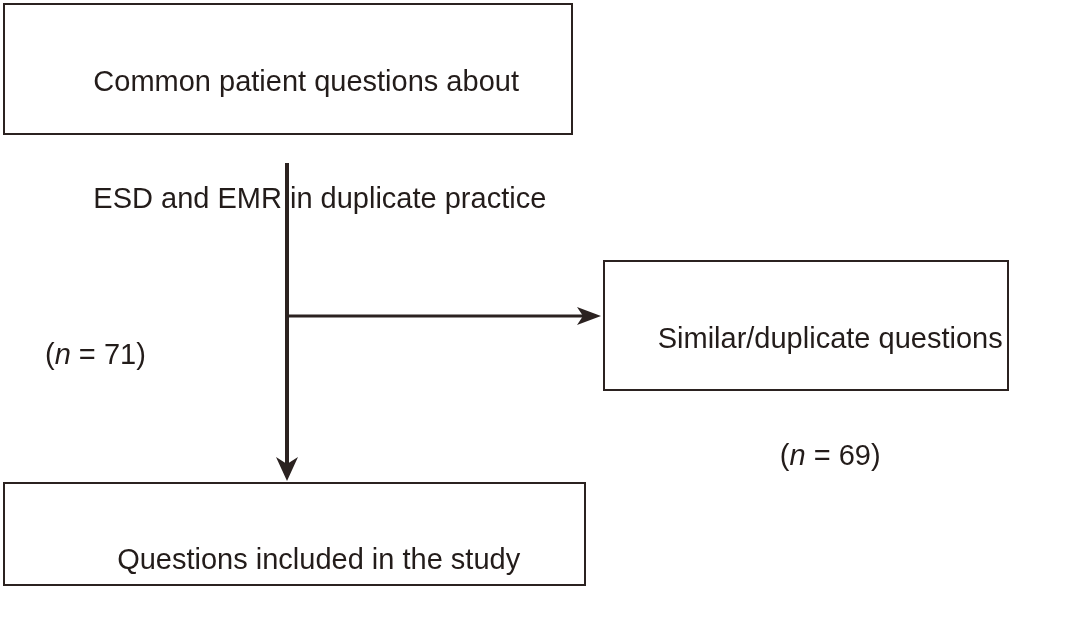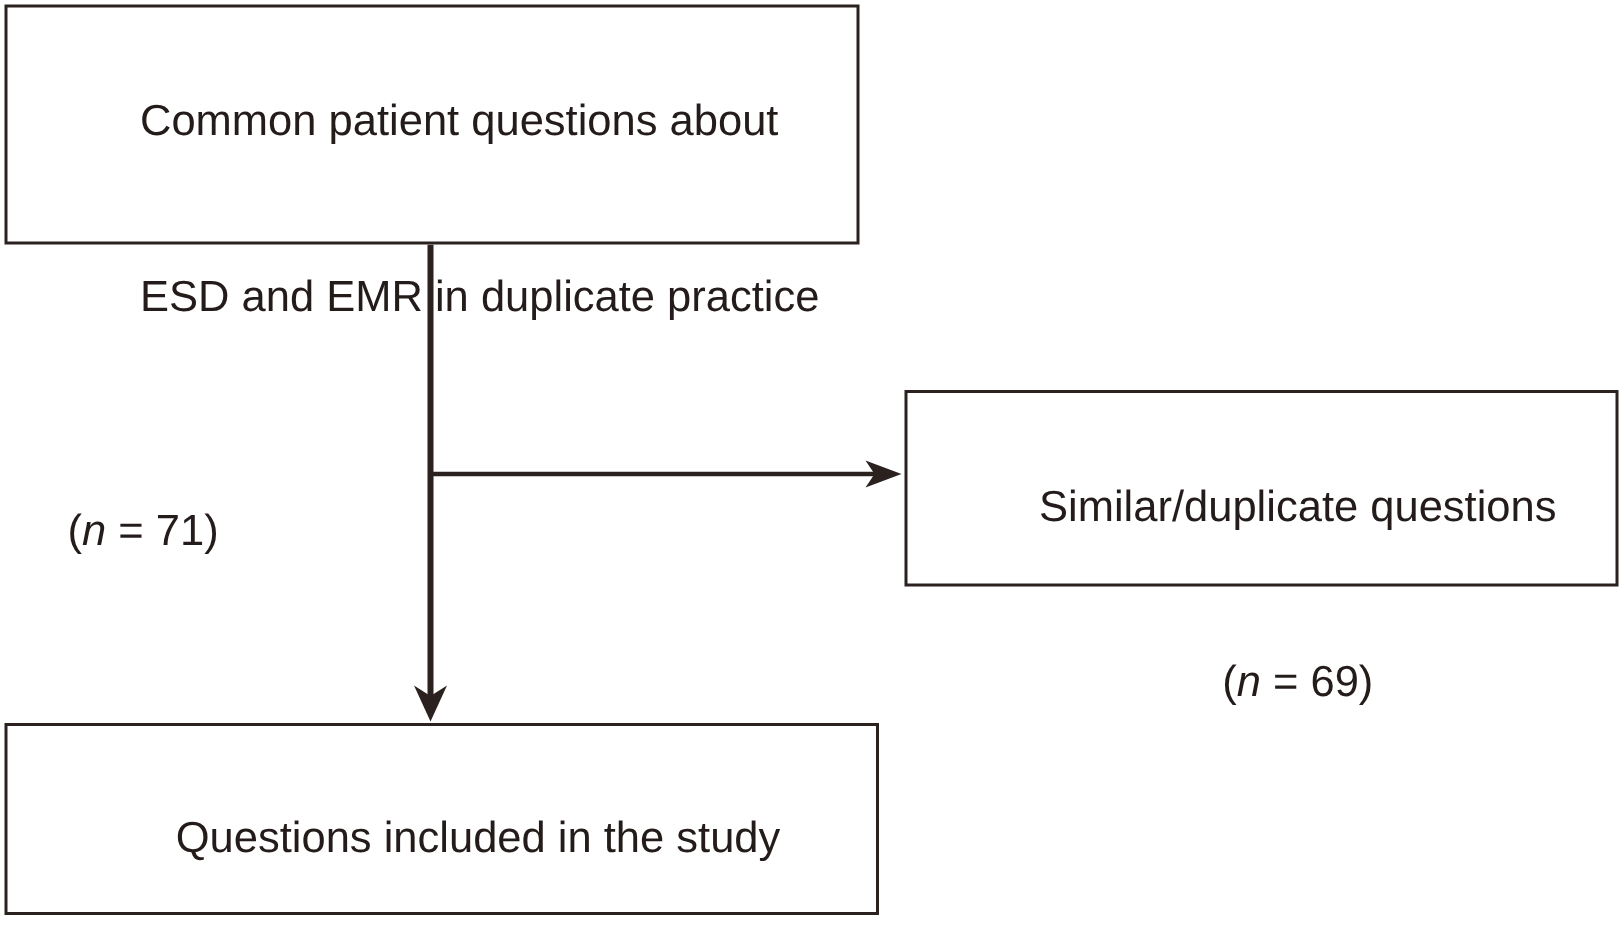--- a/index.html
+++ b/index.html
@@ -28,54 +28,54 @@
     font-size: 29px;
     line-height: 39px;
     color: #231c1a;
     white-space: pre;
   }
   
   #node-source {
     left: 3px;
     top: 3px;
     width: 570px;
-    height: 160px;
+    height: 132px;
   }
   #node-source .text-block {
     position: absolute;
     left: 40px;
     top: 18px;
     width: 490px;
     text-align: left;
   }
   #node-source .count-line {
     text-align: left;
     width: 100%;
     display: block;
   }
   
   #node-excluded {
     left: 603px;
     top: 260px;
-    width: 476px;
+    width: 406px;
     height: 131px;
   }
   #node-excluded .text-block {
     position: absolute;
     left: 0;
     top: 18px;
     width: 100%;
     text-align: center;
   }
   
   #node-included {
     left: 3px;
     top: 482px;
     width: 583px;
-    height: 128px;
+    height: 104px;
   }
   #node-included .text-block {
     position: absolute;
     left: 0;
     top: 17px;
     width: 100%;
     text-align: center;
   }
   .n-italic {
     font-style: italic;

